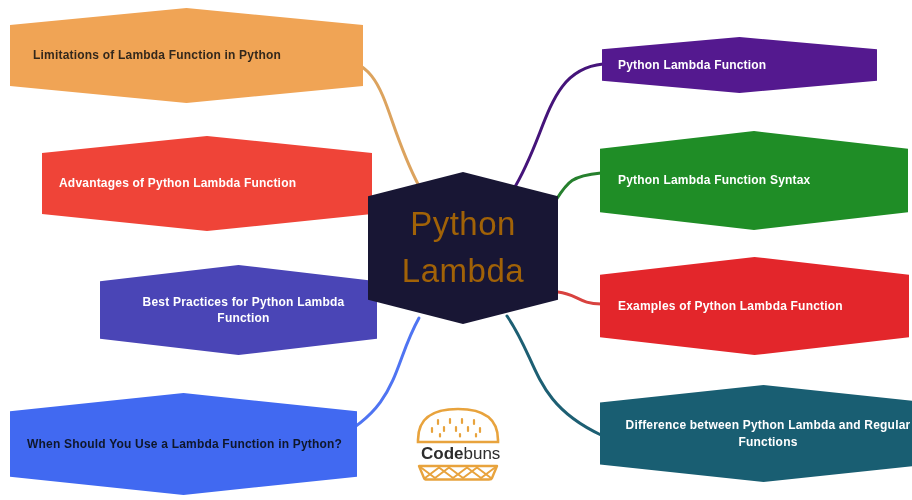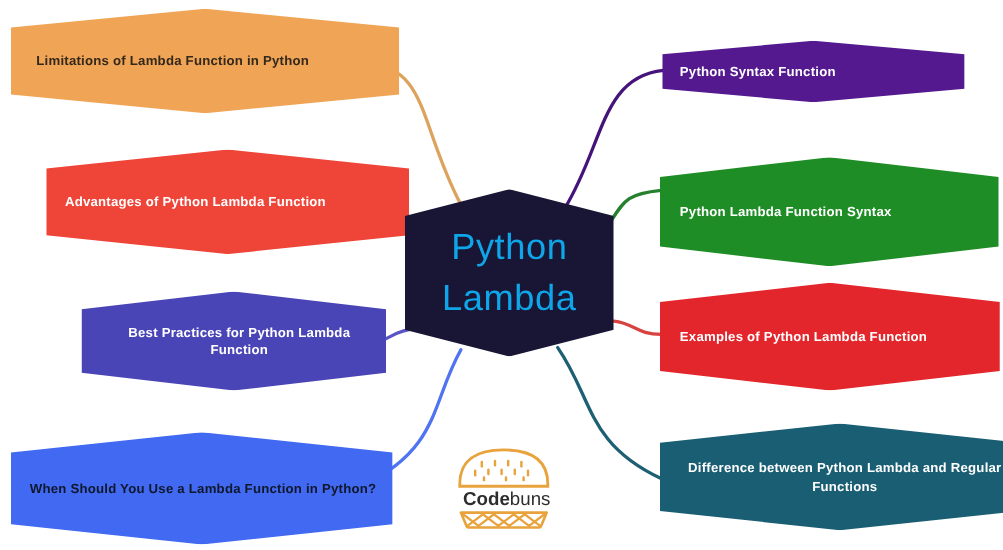--- a/index.html
+++ b/index.html
@@ -14,21 +14,21 @@
     clip-path:polygon(0% 18%, 50% 0%, 100% 18%, 100% 82%, 50% 100%, 0% 82%);
     font-weight:bold;font-size:12px;line-height:1.35;letter-spacing:.2px;text-align:center;
   }
   .node .lbl{display:block;}
   
   #n-limitations   {left:10px;  top:8px;   width:320px;height:95px; padding:0 10px 0 23px;}
   #n-advantages    {left:42px;  top:136px; width:303px;height:95px; padding:0 10px 0 17px;}
   #n-best-practices{left:74px;  top:265px; width:257px;height:90px; padding:0 5px 0 15px;}
   #n-when-should   {left:10px;  top:393px; width:320px;height:102px;padding:0 10px 0 17px;}
   #n-plf           {left:602px; top:37px;  width:251px;height:56px; padding:0 8px 0 16px;  clip-path:polygon(0% 22%,50% 0%,100% 22%,100% 78%,50% 100%,0% 78%);}
-  #n-syntax        {left:600px; top:143px; width:282px;height:99px; padding:0 8px 0 18px;}
+  #n-syntax        {left:600px; top:131px; width:282px;height:99px; padding:0 8px 0 18px;}
   #n-examples      {left:600px; top:257px; width:283px;height:98px; padding:0 8px 0 18px;}
   #n-difference    {left:600px; top:385px; width:302px;height:97px; padding:0 8px 0 17px;}
   #n-center{
     left:368px;top:172px;width:190px;height:152px;
     justify-content:center;text-align:center;
     font-size:33px;font-weight:400;line-height:1.42;letter-spacing:.5px;
     clip-path:polygon(0% 16%,50% 0%,100% 16%,100% 84%,50% 100%,0% 84%);
   }
   #logo{position:absolute;left:408px;top:402px;width:100px;height:84px;}
 </style>
@@ -49,45 +49,45 @@
   </svg>
 
   <div class="node" id="n-limitations" style="background: rgb(240, 164, 85); color: rgb(51, 40, 28);">
     <span class="lbl">Limitations of Lambda Function in Python</span>
   </div>
 
   <div class="node" id="n-advantages" style="background: rgb(239, 68, 56); color: rgb(255, 255, 255);">
     <span class="lbl">Advantages of Python Lambda Function</span>
   </div>
 
-  <div class="node" id="n-best-practices" style="background: rgb(74, 69, 182); color: rgb(255, 255, 255);">
+  <div class="node" id="n-best-practices" style="background: rgb(74, 69, 182); color: rgb(255, 255, 255); margin-left: 26px;">
     <span class="lbl">Best Practices for Python Lambda Function</span>
   </div>
 
   <div class="node" id="n-when-should" style="background: rgb(65, 105, 241); color: #0f172a;">
     <span class="lbl">When Should You Use a Lambda Function in Python?</span>
   </div>
 
   <div class="node" id="n-plf" style="background: rgb(84, 25, 143); color: rgb(255, 255, 255);">
-    <span class="lbl">Python Syntax Function</span>
+    <span class="lbl">Python Lambda Function</span>
   </div>
 
   <div class="node" id="n-syntax" style="background: rgb(31, 141, 38); color: rgb(255, 255, 255);">
     <span class="lbl">Python Lambda Function Syntax</span>
   </div>
 
   <div class="node" id="n-examples" style="background: rgb(227, 38, 43); color: #ffffff;">
     <span class="lbl">Examples of Python Lambda Function</span>
   </div>
 
   <div class="node" id="n-difference" style="background: rgb(25, 94, 114); color: rgb(255, 255, 255);">
     <span class="lbl">Difference between Python Lambda and Regular Functions</span>
   </div>
 
-  <div class="node" id="n-center" style="background: rgb(24, 22, 52); color: #0ea5e9;">
+  <div class="node" id="n-center" style="background: rgb(24, 22, 52); color: #a16207;">
     <span class="lbl">Python Lambda</span>
   </div>
 
   <svg id="logo" viewBox="0 0 100 84">
     <g fill="none" stroke-width="2.6" stroke-linecap="round" stroke="#e8a33d">
       <path d="M 10 38 C 10 14, 28 7, 50 7 C 72 7, 90 14, 90 38 L 90 40 L 10 40 Z"></path>
       <g stroke-width="2.2">
         <line x1="30" y1="18" x2="30" y2="22"></line>
         <line x1="42" y1="17" x2="42" y2="21"></line>
         <line x1="54" y1="17" x2="54" y2="21"></line>

